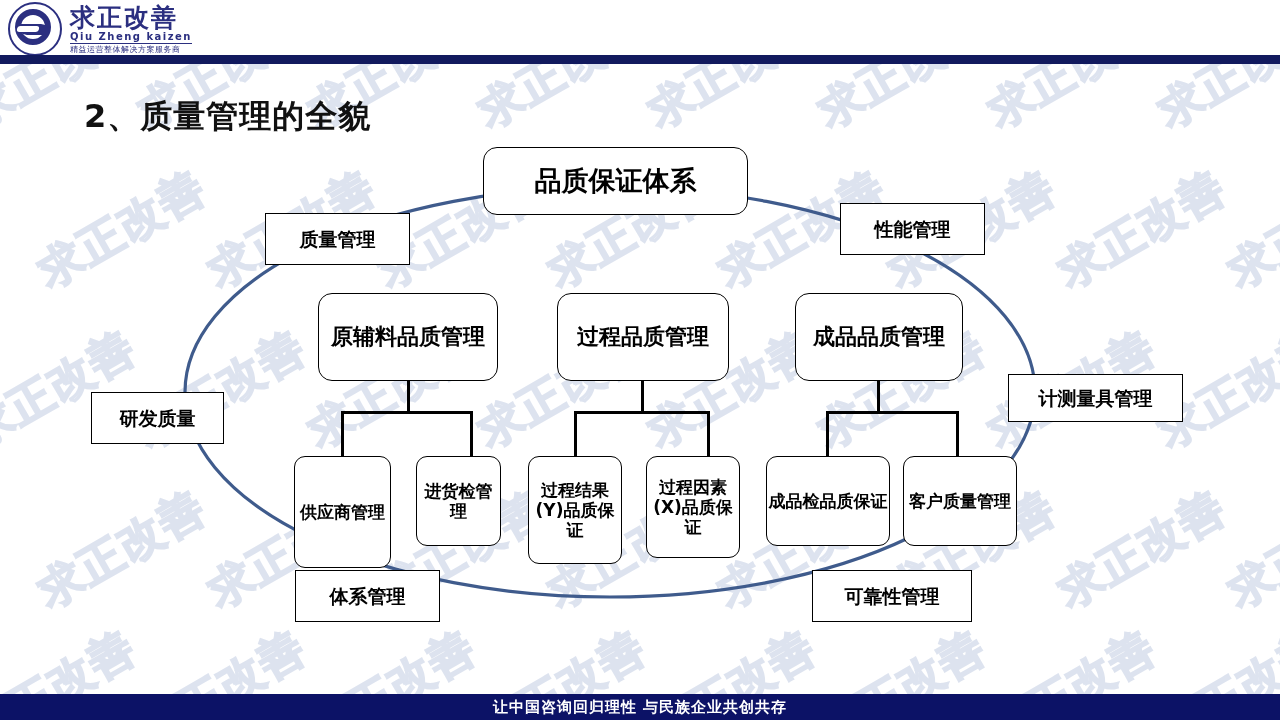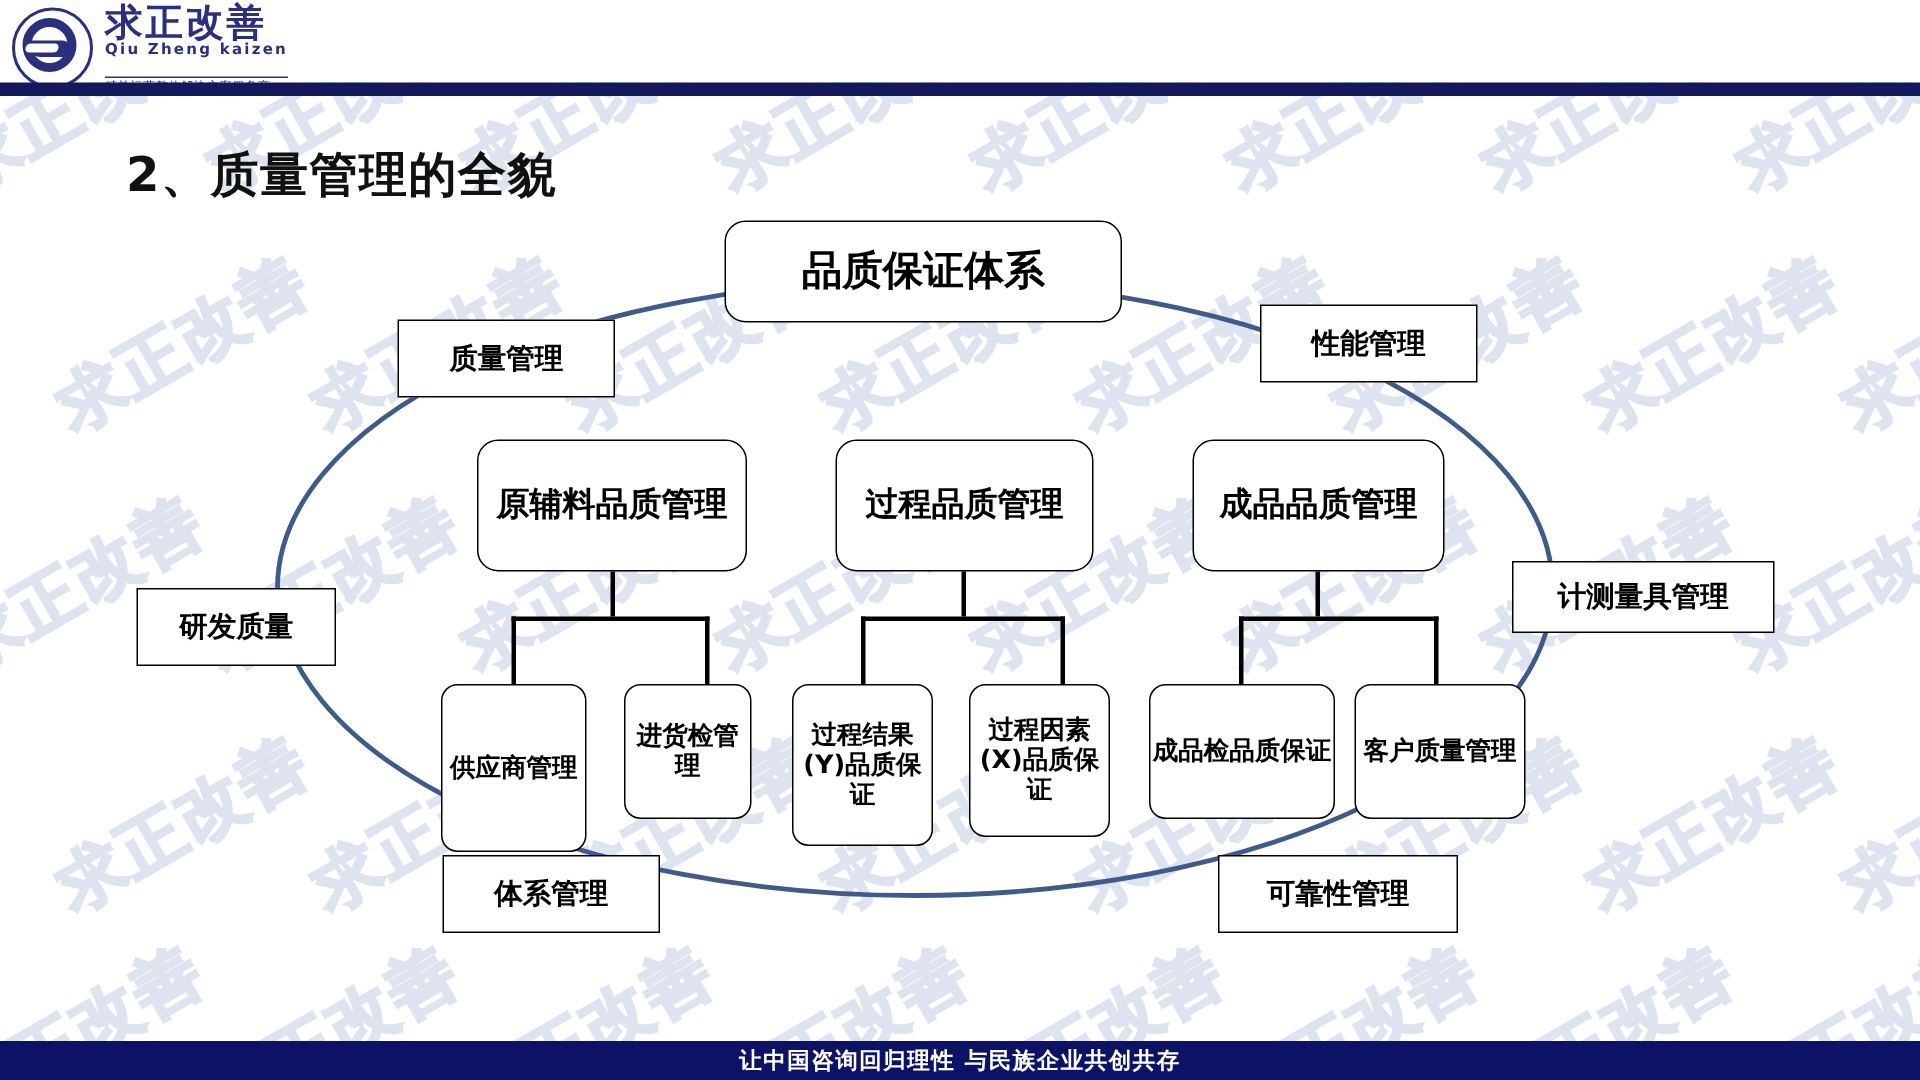--- a/index.html
+++ b/index.html
@@ -74,21 +74,21 @@
     transform:skewX(-12deg);
   }
   #logo-text{display:flex;flex-direction:column;line-height:1;}
   #logo-cn{
     font-size:25px;font-weight:700;color:#2b2f80;letter-spacing:2px;
   }
   #logo-pinyin{
     font-size:10px;font-weight:700;color:#2b2f80;letter-spacing:1.5px;
     margin-top:2px;
     border-bottom:1px solid #2b2f80;
-    padding-bottom:12px;
+    padding-bottom:1px;
   }
   #logo-tag{
     font-size:8px;color:#2b2f80;letter-spacing:0.5px;margin-top:2px;
   }
 
   
   #slide-title{
     position:absolute;left:84px;top:95px;
     font-size:32px;font-weight:700;color:#111111;
     letter-spacing:1px;

